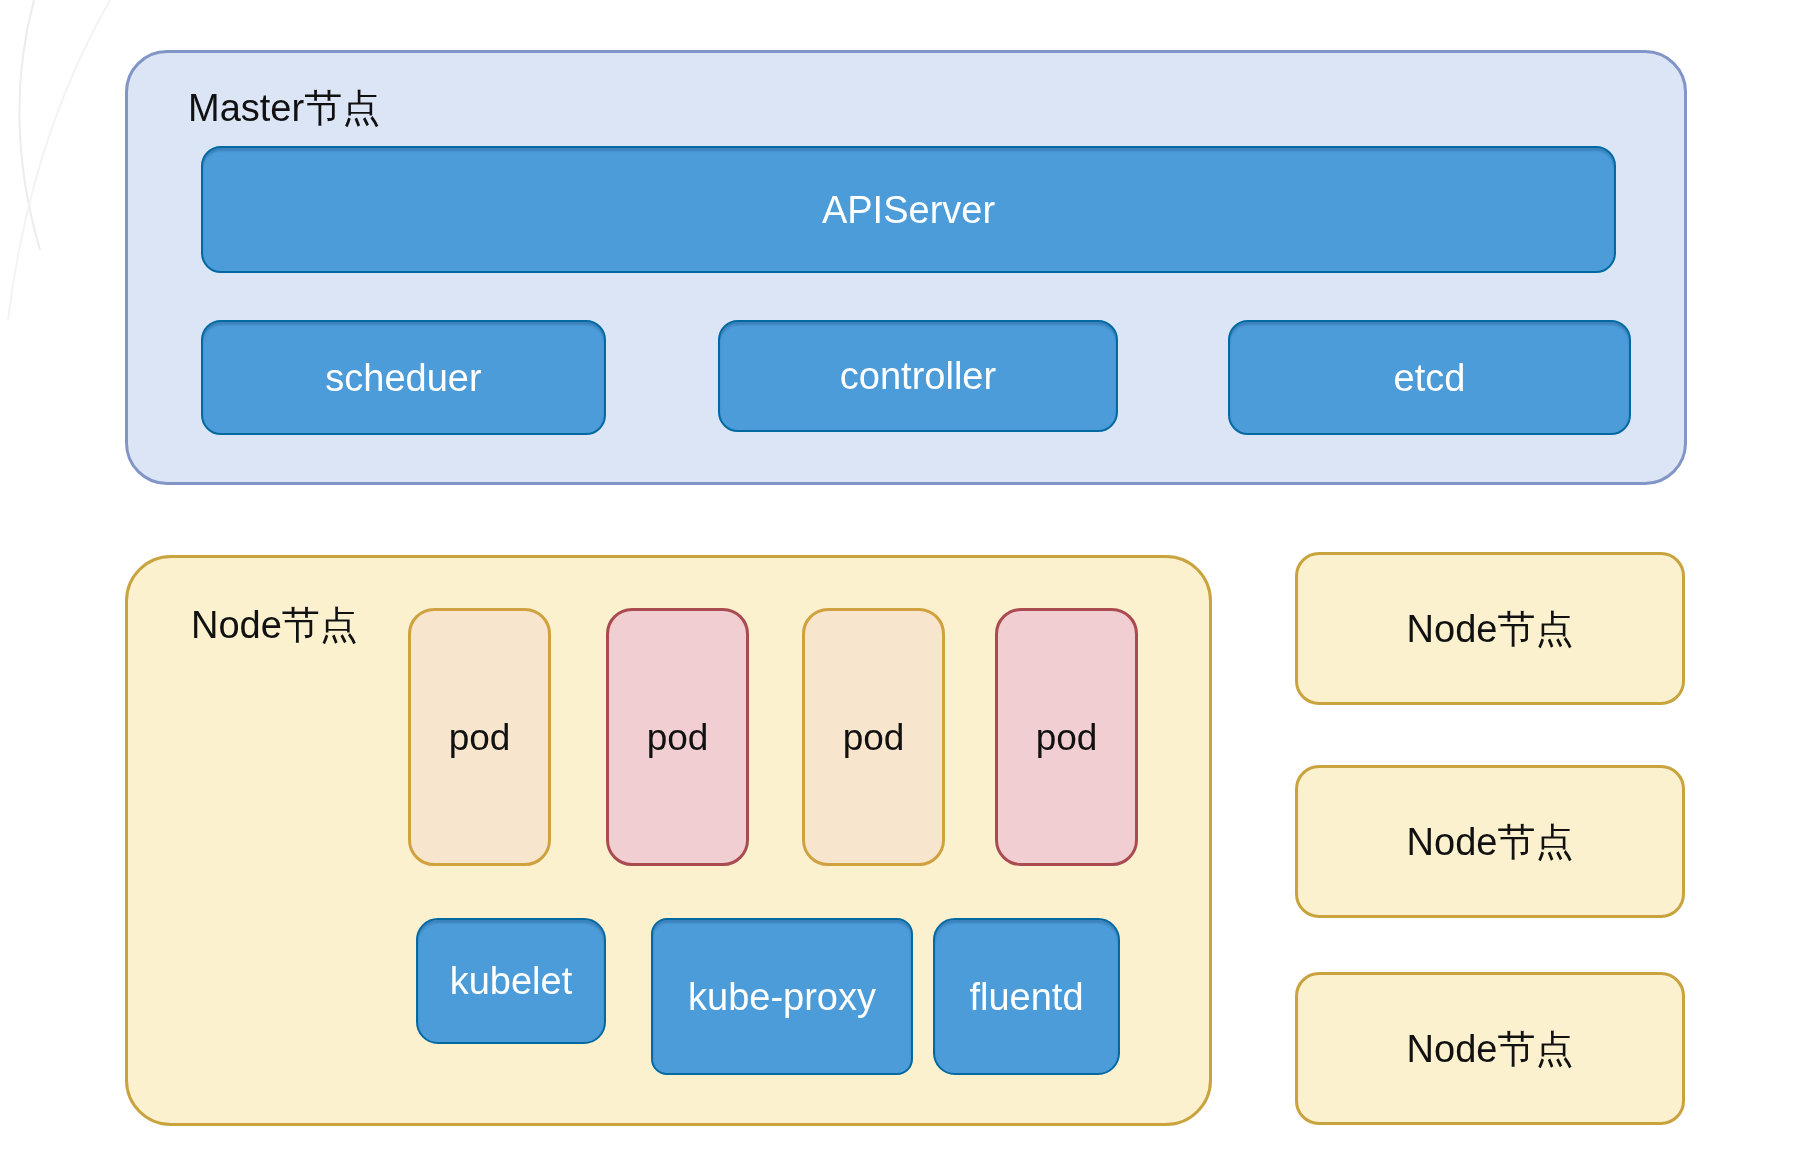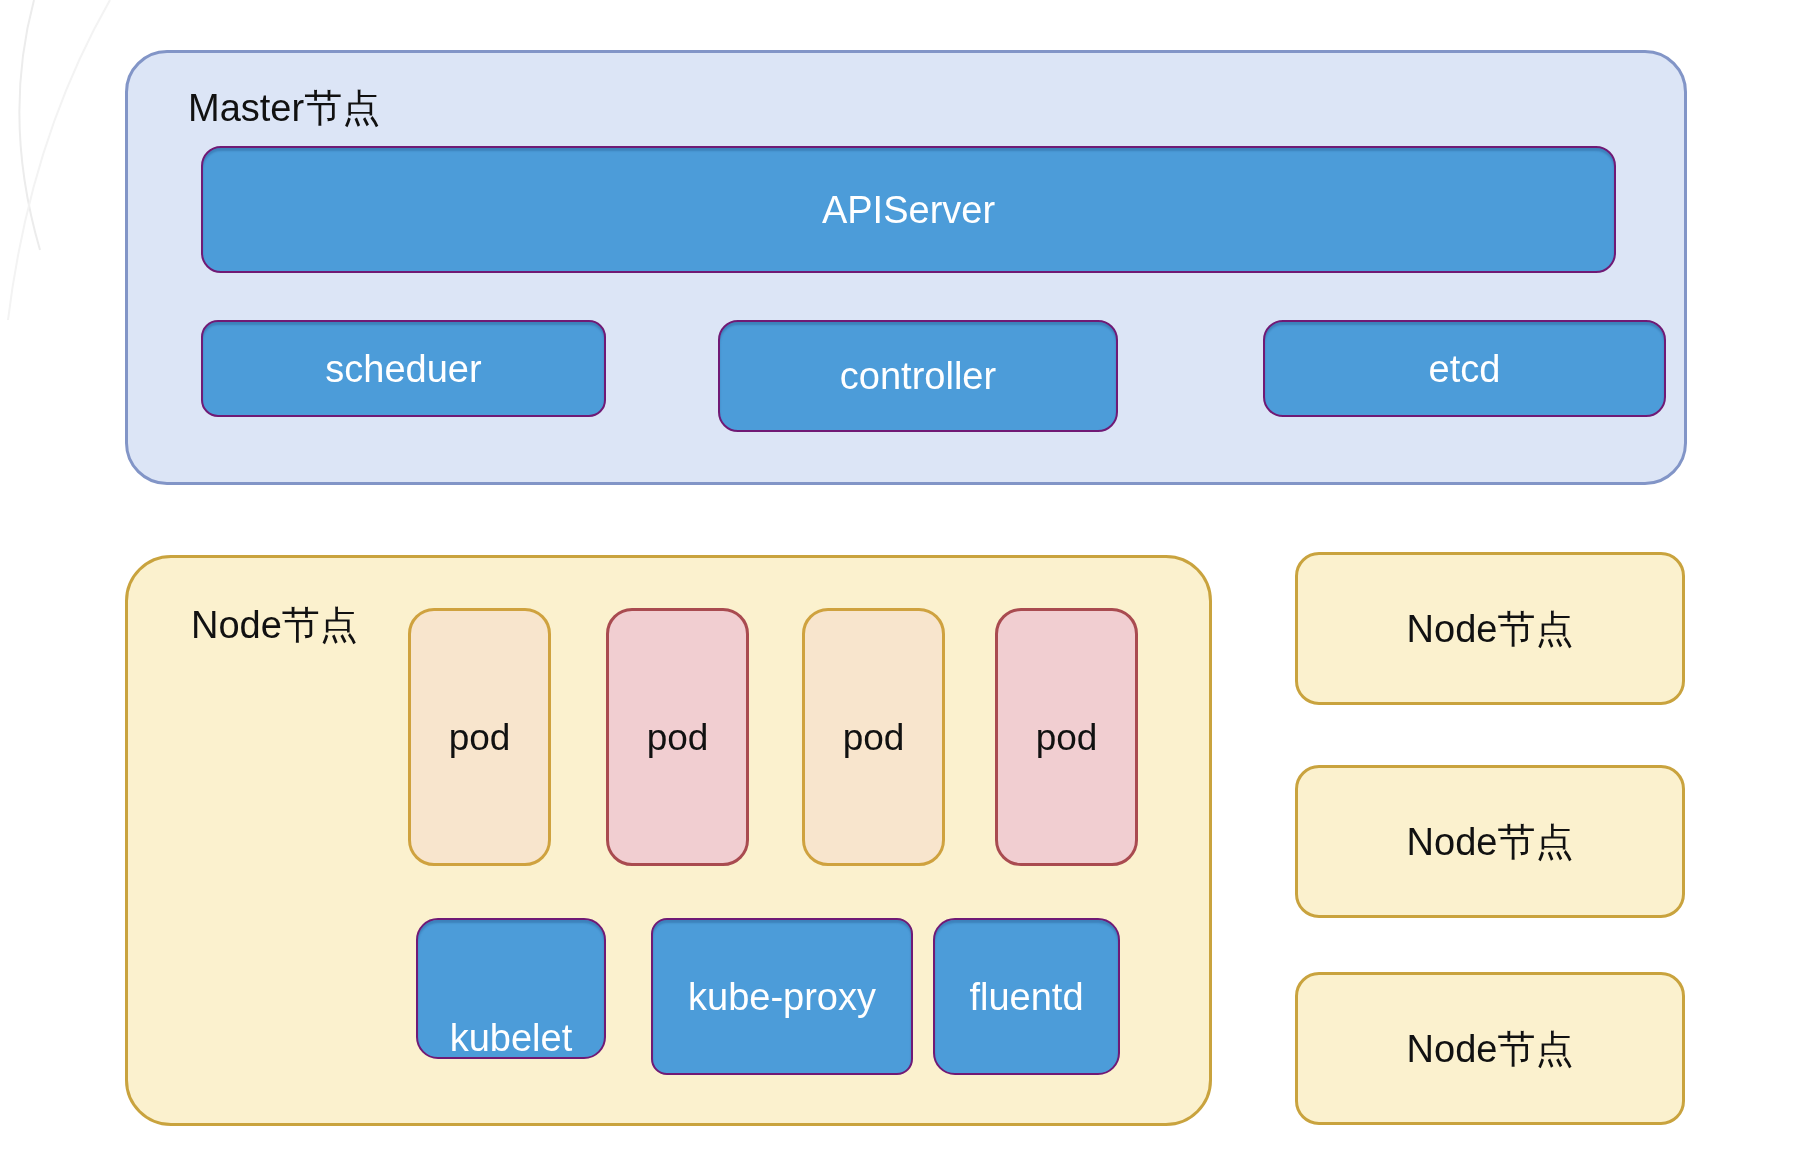--- a/index.html
+++ b/index.html
@@ -48,37 +48,37 @@
     line-height: 1;
   }
   .master-container .container-title { left: 60px; top: 36px; }
   .node-container  .container-title { left: 63px; top: 48px; }
 
   
   .comp {
     position: absolute;
     box-sizing: border-box;
     background: #4c9cd9;
-    border: 2px solid #701a75;
+    border: 2px solid #0369a1;
     border-radius: 20px;
     box-shadow: inset 0 3px 2px rgba(23, 62, 110, 0.28);
     display: flex;
     align-items: center;
     justify-content: center;
     color: #ffffff;
     font-size: 38px;
     line-height: 1;
   }
   .comp-apiserver { left: 73px;  top: 93px;  width: 1415px; height: 127px; }
-  .comp-scheduer  { left: 73px;  top: 267px; width: 405px;  height: 97px; border-radius: 17px; }
+  .comp-scheduer  { left: 73px;  top: 267px; width: 405px;  height: 115px; }
   .comp-controller{ left: 590px; top: 267px; width: 400px;  height: 112px; }
-  .comp-etcd      { left: 1135px;top: 267px; width: 403px;  height: 97px; }
+  .comp-etcd      { left: 1100px;top: 267px; width: 403px;  height: 115px; }
 
   .comp-docker    { left: 73px;  top: 360px; width: 174px;  height: 157px; border-radius: 22px; }
-  .comp-kubelet   { left: 288px; top: 360px; width: 190px;  height: 141px; border-radius: 22px; align-items: flex-end; }
+  .comp-kubelet   { left: 288px; top: 360px; width: 190px;  height: 126px; border-radius: 22px; }
   .comp-kubeproxy { left: 523px; top: 360px; width: 262px;  height: 157px; border-radius: 16px; }
   .comp-fluentd   { left: 805px; top: 360px; width: 187px;  height: 157px; border-radius: 22px; }
 
   
   .pod {
     position: absolute;
     top: 50px;
     width: 143px;
     height: 258px;
     box-sizing: border-box;

